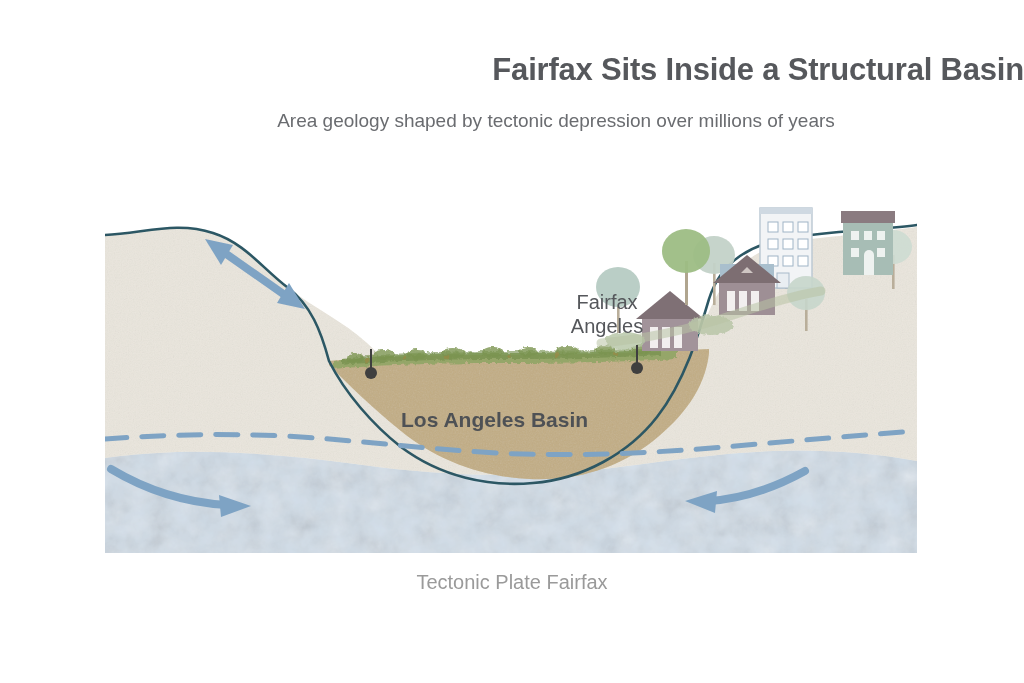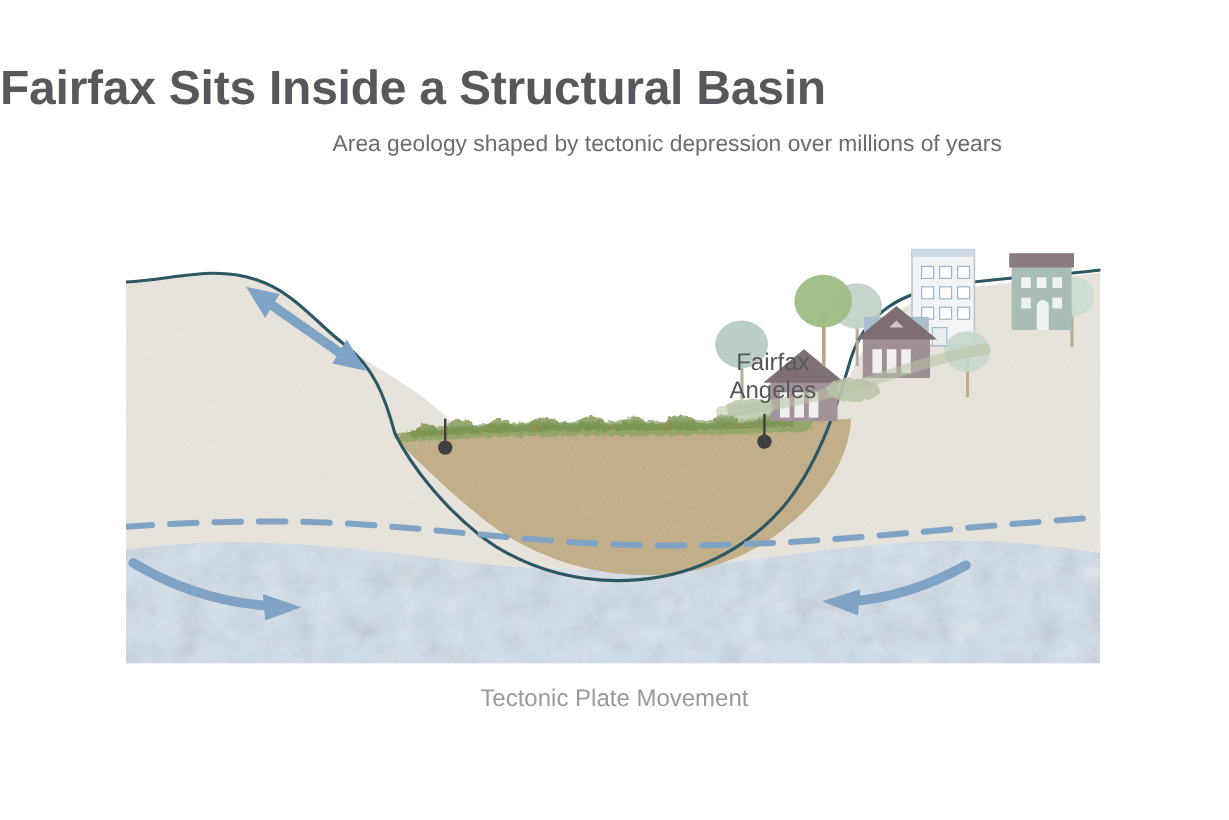--- a/index.html
+++ b/index.html
@@ -17,22 +17,22 @@
   .page {
     position: absolute;
     inset: 0;
     background: #ffffff;
   }
   .title {
     position: absolute;
     top: 52px;
     left: 0;
     width: 1024px;
-    text-align: left;
-    font-size: 40px;
+    text-align: right;
+    font-size: 31px;
     font-weight: bold;
     color: #56585c;
     letter-spacing: -0.2px;
   }
   .subtitle {
     position: absolute;
     top: 110px;
     left: 0;
     width: 1024px;
     text-align: center;
@@ -64,21 +64,21 @@
     position: absolute;
     font-weight: bold;
     font-size: 21px;
     color: #4e5155;
     white-space: nowrap;
   }
   .lbl-former { left: 190px; top: 408px; }
   .lbl-la { left: 401px; top: 408px; }
   .lbl-fairfax {
     position: absolute;
-    left: 596px;
+    left: 559px;
     top: 290px;
     width: 96px;
     text-align: center;
     font-size: 20px;
     color: #55575b;
     line-height: 1.22;
     white-space: nowrap;
   }
 </style>
 </head>
@@ -311,21 +311,22 @@
   <div style="position:absolute;left:365px;top:349px;width:12px;height:32px;">
     <div style="position:absolute;left:5px;top:0;width:2.4px;height:23px;background:#3f3f3f;"></div>
     <div style="position:absolute;left:0;top:18px;width:12px;height:12px;border-radius:50%;background:#3f3f3f;"></div>
   </div>
 
   <div style="position:absolute;left:631px;top:345px;width:12px;height:32px;">
     <div style="position:absolute;left:5px;top:0;width:2.4px;height:22px;background:#3f3f3f;"></div>
     <div style="position:absolute;left:0;top:17px;width:12px;height:12px;border-radius:50%;background:#3f3f3f;"></div>
   </div>
 
+  <div class="lbl lbl-la">Los Angeles Basin</div>
 
   <div class="lbl-fairfax">
     <div>Fairfax</div>
     <div>Angeles</div>
   </div>
 
-  <div class="caption">Tectonic Plate Movement</div>
+  <div class="caption">Tectonic Plate Fairfax</div>
 
 </div>
 
 </body></html>

